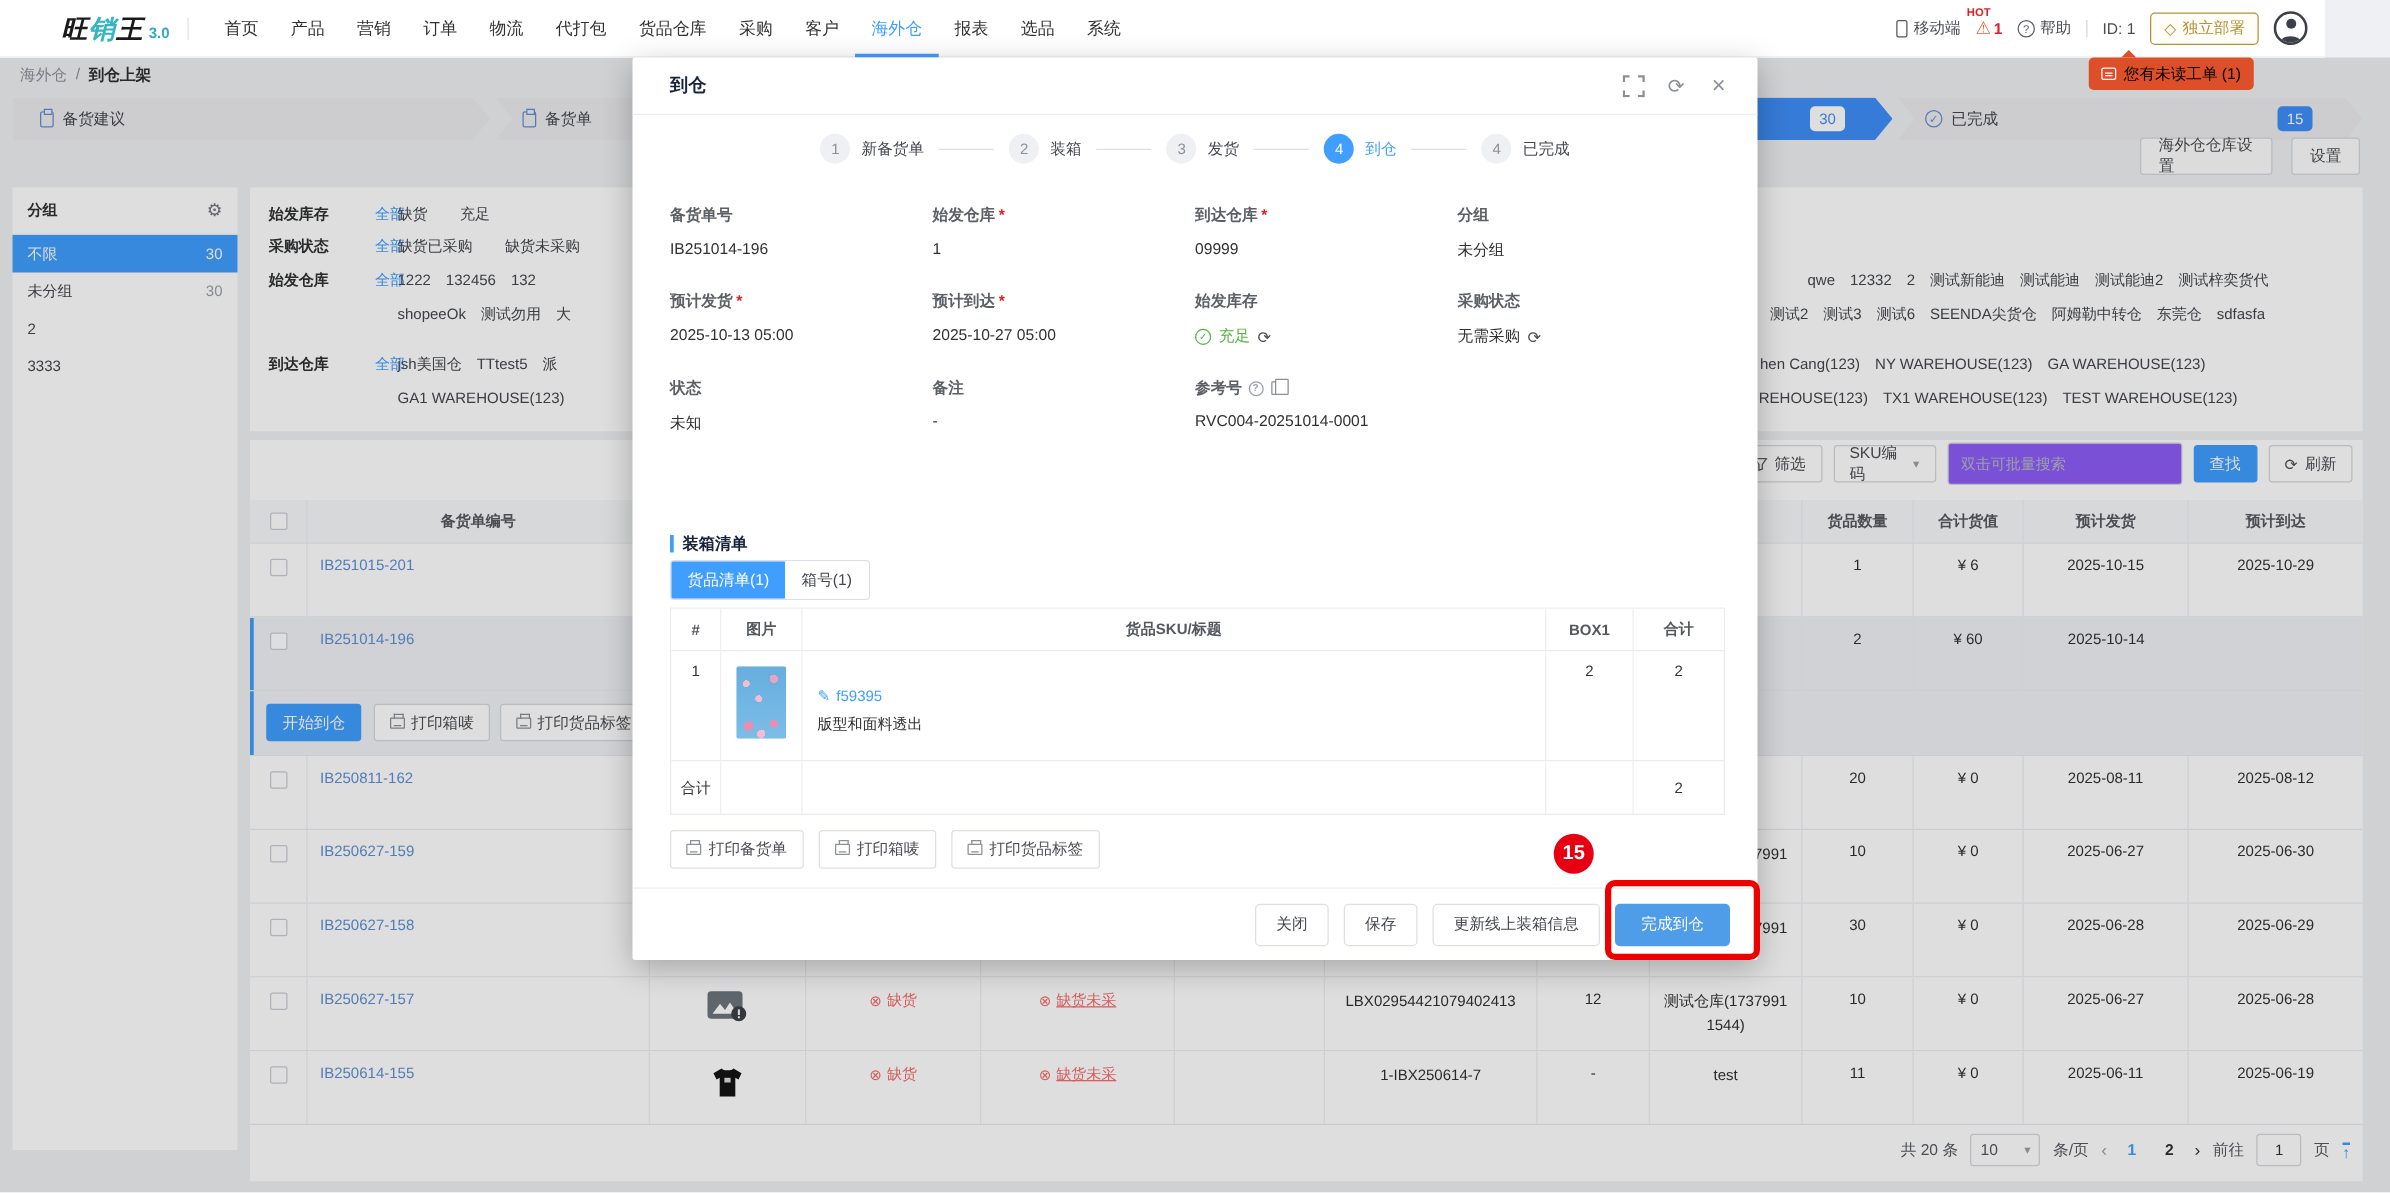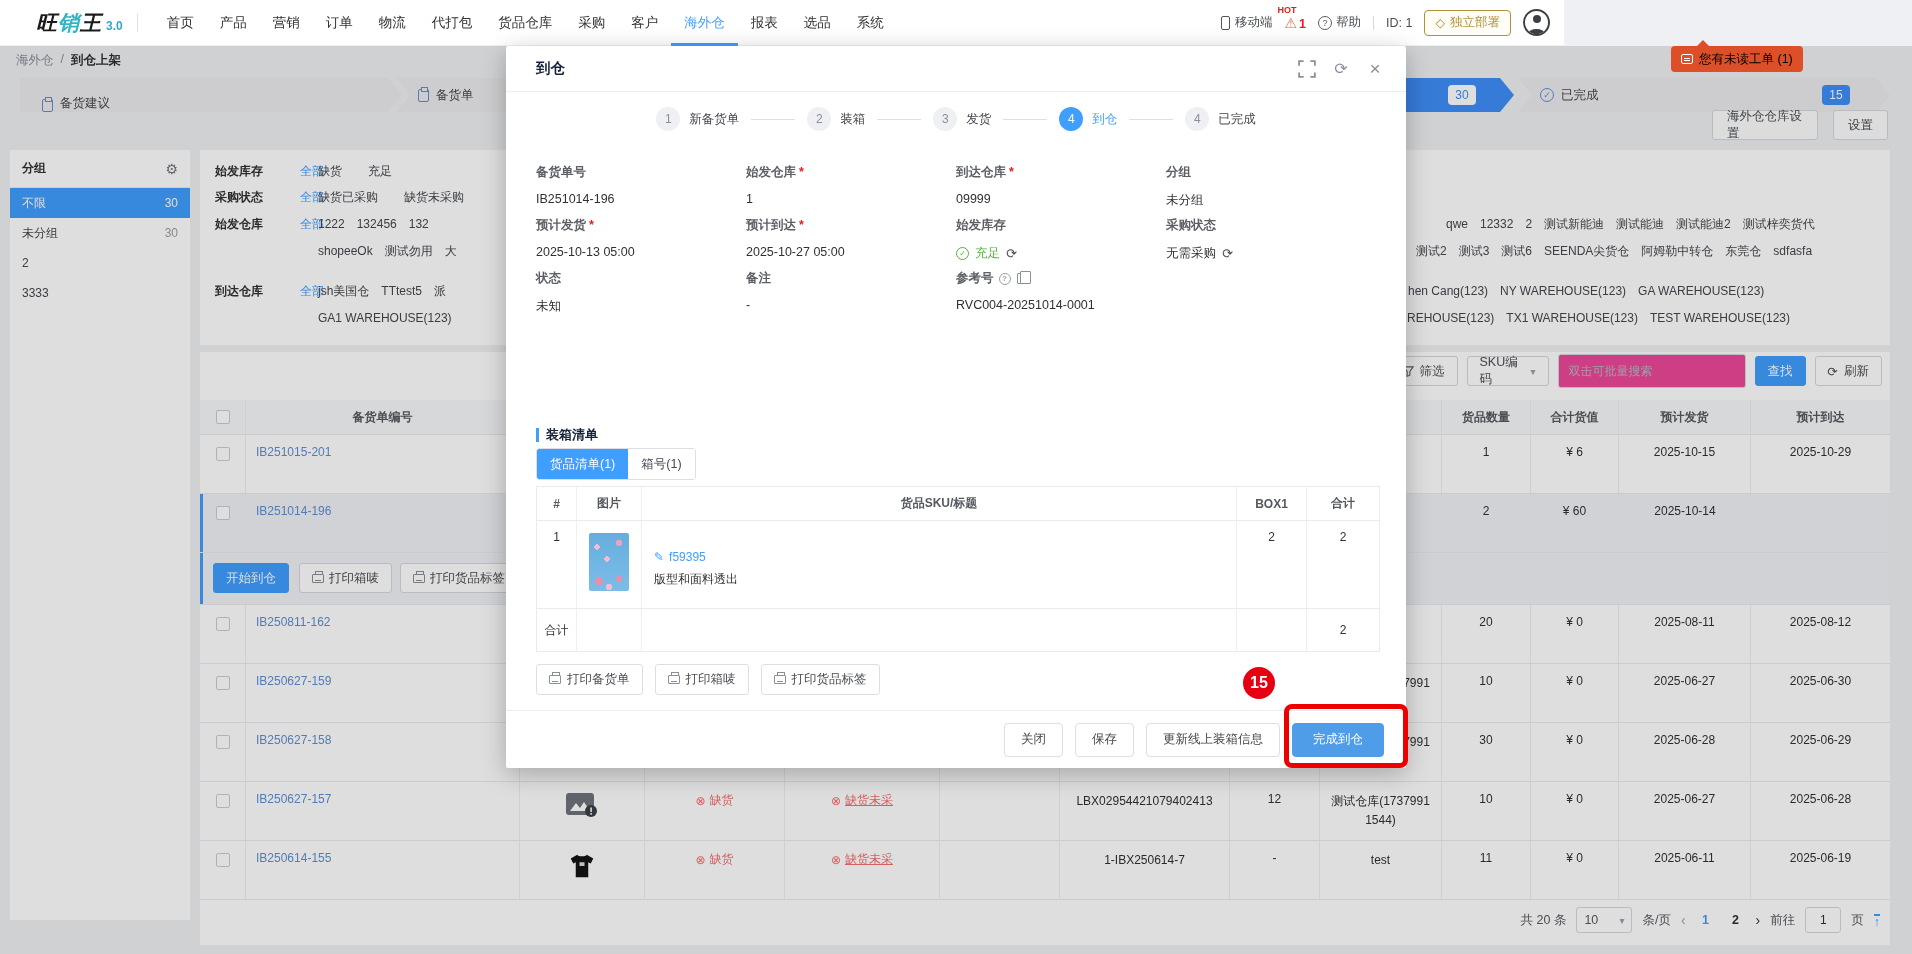--- a/index.html
+++ b/index.html
@@ -4,21 +4,21 @@
 <style>
   :root{
     --accent:#409eff; --success:#52b43c; --danger:#f56c6c;
     --annotation:#ec0000; --tooltip_bg:#dd4f28; --gold:#b2913d;
   }
   *{box-sizing:border-box;margin:0;padding:0;font-family:"Liberation Sans","DejaVu Sans",sans-serif;}
   html,body{background:#fff;}
   .screen{position:relative;width:1912px;height:954px;overflow:hidden;background:#eef0f3;font-size:12px;color:#303133;}
 
   
-  .nav{position:absolute;left:0;top:0;width:1564px;height:46px;background:#fff;display:flex;align-items:center;z-index:45;border-bottom:1px solid #f0f0f0;}
+  .nav{position:absolute;left:0;top:0;width:1860px;height:46px;background:#fff;display:flex;align-items:center;z-index:45;border-bottom:1px solid #f0f0f0;padding-left:13px;}
   .logo{display:flex;align-items:baseline;margin-left:36px;}
   .logo .brand{font-size:21px;font-weight:bold;font-style:italic;letter-spacing:1px;color:#1a1a1a;}
   .logo .brand b{color:#35b5c2;}
   .logo .ver{font-size:12px;color:#35a8c9;margin-left:4px;font-weight:bold;}
   .nav-sep{width:1px;height:18px;background:#e2e2e2;margin:0 16px 0 14px;}
   .nav-items{display:flex;height:46px;}
   .nav-item{height:46px;display:flex;align-items:center;padding:0 13px;font-size:13.5px;color:#303133;cursor:pointer;}
   .nav-item.active{color:var(--accent);border-bottom:3px solid var(--accent);padding-top:3px;}
   .nav-right{margin-left:auto;display:flex;align-items:center;margin-right:14px;gap:12px;font-size:12.5px;color:#4a4d52;}
   .phone-icon{width:9px;height:14px;border:1.5px solid #555;border-radius:2px;display:inline-block;}
@@ -70,21 +70,21 @@
   .f-all{position:absolute;left:100px;color:var(--accent);cursor:pointer;}
   .f-opts{position:absolute;left:118px;color:#44474d;}
   .f-opt{margin-right:26px;color:#44474d;cursor:pointer;}
   .f-right{position:absolute;color:#44474d;white-space:nowrap;}
 
   
   .card2{position:absolute;left:200px;top:352px;width:1690px;height:593px;background:#fff;}
   .toolbar{position:absolute;top:4px;right:8px;display:flex;gap:9px;align-items:center;height:30px;}
   .tb-btn{height:30px;border:1px solid #d4d7dc;border-radius:3px;background:#fff;display:flex;align-items:center;padding:0 12px;gap:6px;color:#4a4d52;font-size:12.5px;}
   .tb-select{width:82px;justify-content:space-between;}
-  .tb-input{width:188px;height:30px;border:1px solid #d4d7dc;border-radius:3px;padding:16px 10px;font-size:12px;color:#303133;background:#ec4899;}
+  .tb-input{width:188px;height:30px;border:1px solid #d4d7dc;border-radius:3px;padding:16px 10px;font-size:12px;color:#303133;background:#8b5cf6;}
   .tb-input::placeholder{color:#b6bac1;}
   .tb-primary{background:var(--accent);border-color:var(--accent);color:#fff;}
   .caret{color:#9aa0a8;font-size:10px;}
 
   
   .tbl{position:absolute;left:0;top:48px;width:1690px;}
   .trow{display:grid;grid-template-columns:46px 274px 125px 140px 155px 120px 170px 90px 122px 89px 88px 132px 139px;border-bottom:1px solid #e8ebef;position:relative;}
   .trow.head{height:35px;background:#f7f8fa;font-weight:600;color:#55595f;}
   .trow.body{height:59px;background:#fff;}
   .trow.sel{background:#f0f2f5;box-shadow:inset 3px 0 0 var(--accent);}
@@ -135,21 +135,21 @@
   .steps{height:54px;display:flex;align-items:center;justify-content:center;gap:0;}
   .step{display:flex;align-items:center;}
   .step-circle{width:24px;height:24px;border-radius:50%;background:#eef0f3;color:#8a9099;display:flex;align-items:center;justify-content:center;font-size:12px;flex:none;}
   .step.active .step-circle{background:var(--accent);color:#fff;}
   .step-label{margin-left:9px;color:#44474d;font-size:12.5px;}
   .step.active .step-label{color:var(--accent);}
   .step-line{width:44px;height:1px;background:#dcdfe6;margin:0 12px;}
   .m-section{display:flex;align-items:center;margin:18px 0 0 30px;}
   .m-section .bar{width:3px;height:14px;background:var(--accent);margin-right:7px;}
   .m-section .txt{font-weight:600;font-size:13px;color:#17233d;}
-  .form{position:absolute;left:30px;top:118px;width:840px;display:grid;grid-template-columns:210px 210px 210px 210px;row-gap:8px;}
+  .form{position:absolute;left:30px;top:118px;width:840px;display:grid;grid-template-columns:210px 210px 210px 210px;row-gap:24px;}
   .field .lab{color:#5c6066;font-size:12.5px;font-weight:600;}
   .field .lab .req{color:#e02020;margin-left:3px;}
   .field .val{margin-top:11px;color:#303133;font-size:12.5px;display:flex;align-items:center;gap:6px;}
   .val.green{color:var(--success);}
   .okring{width:13px;height:13px;border-radius:50%;border:1.3px solid var(--success);color:var(--success);display:inline-flex;align-items:center;justify-content:center;font-size:8px;flex:none;}
   .refresh{color:#4a4d52;font-size:13px;cursor:pointer;}
   .qmini{width:12px;height:12px;border:1px solid #9aa0a8;border-radius:50%;color:#9aa0a8;font-size:8px;display:inline-flex;align-items:center;justify-content:center;margin-left:5px;}
   .copy-ico{width:9px;height:11px;border:1px solid #8a8f99;border-radius:1px;position:relative;display:inline-block;margin-left:6px;}
   .copy-ico::before{content:"";position:absolute;left:2px;top:-3px;width:9px;height:11px;border:1px solid #8a8f99;border-radius:1px;background:#fff;}
   .ptabs{position:absolute;left:30px;top:402px;display:flex;border:1px solid #dcdfe6;border-radius:3px;overflow:hidden;}
@@ -232,21 +232,21 @@
       <span class="avatar"></span>
     </div>
   </header>
 
   <div class="breadcrumb">
     <span>海外仓</span>
     <span>/</span>
     <span class="cur">到仓上架</span>
   </div>
 
-  <div class="tab first" style="left:20px;width:382px;align-items:flex-end;">
+  <div class="tab first" style="left:10px;width:382px;">
     <span class="clip-icon"></span>
     <span>备货建议</span>
   </div>
   <div class="tab" style="left:396px;width:370px;">
     <span class="clip-icon"></span>
     <span>备货单</span>
   </div>
   <div class="tab" style="left:770px;width:370px;">
     <span></span>
   </div>

